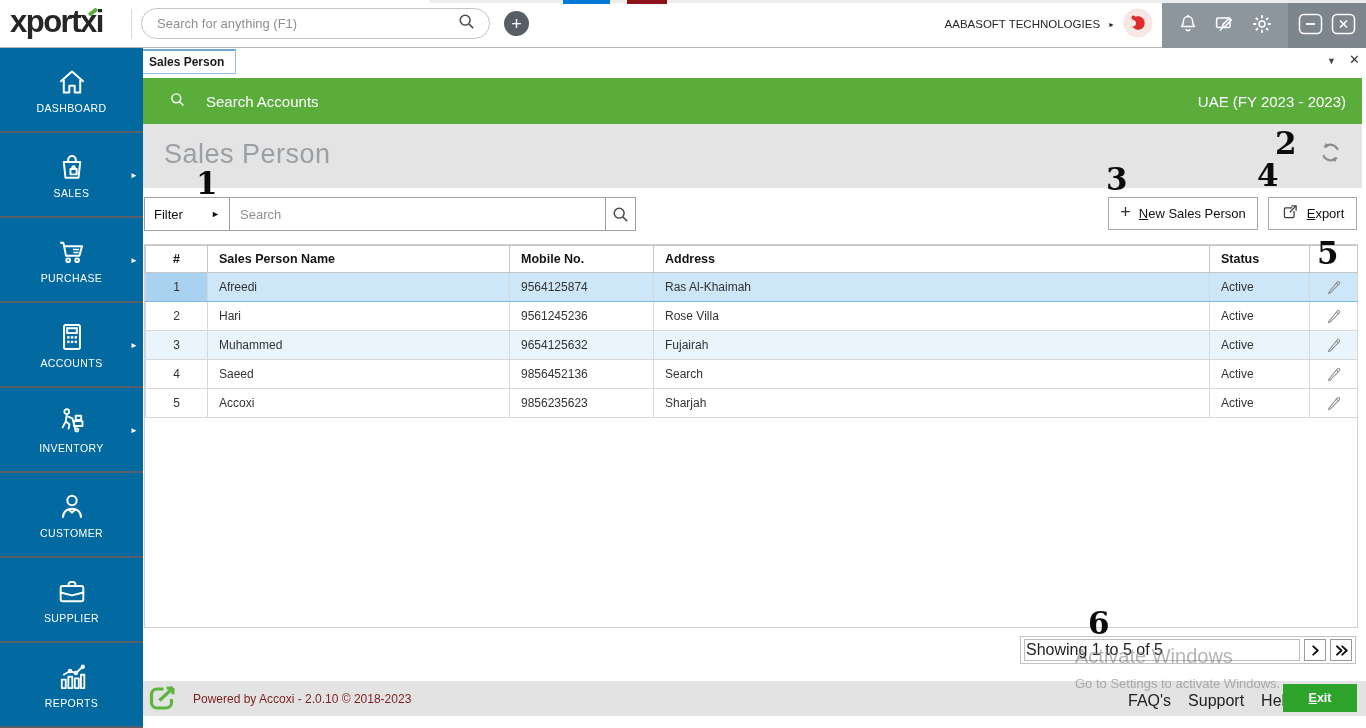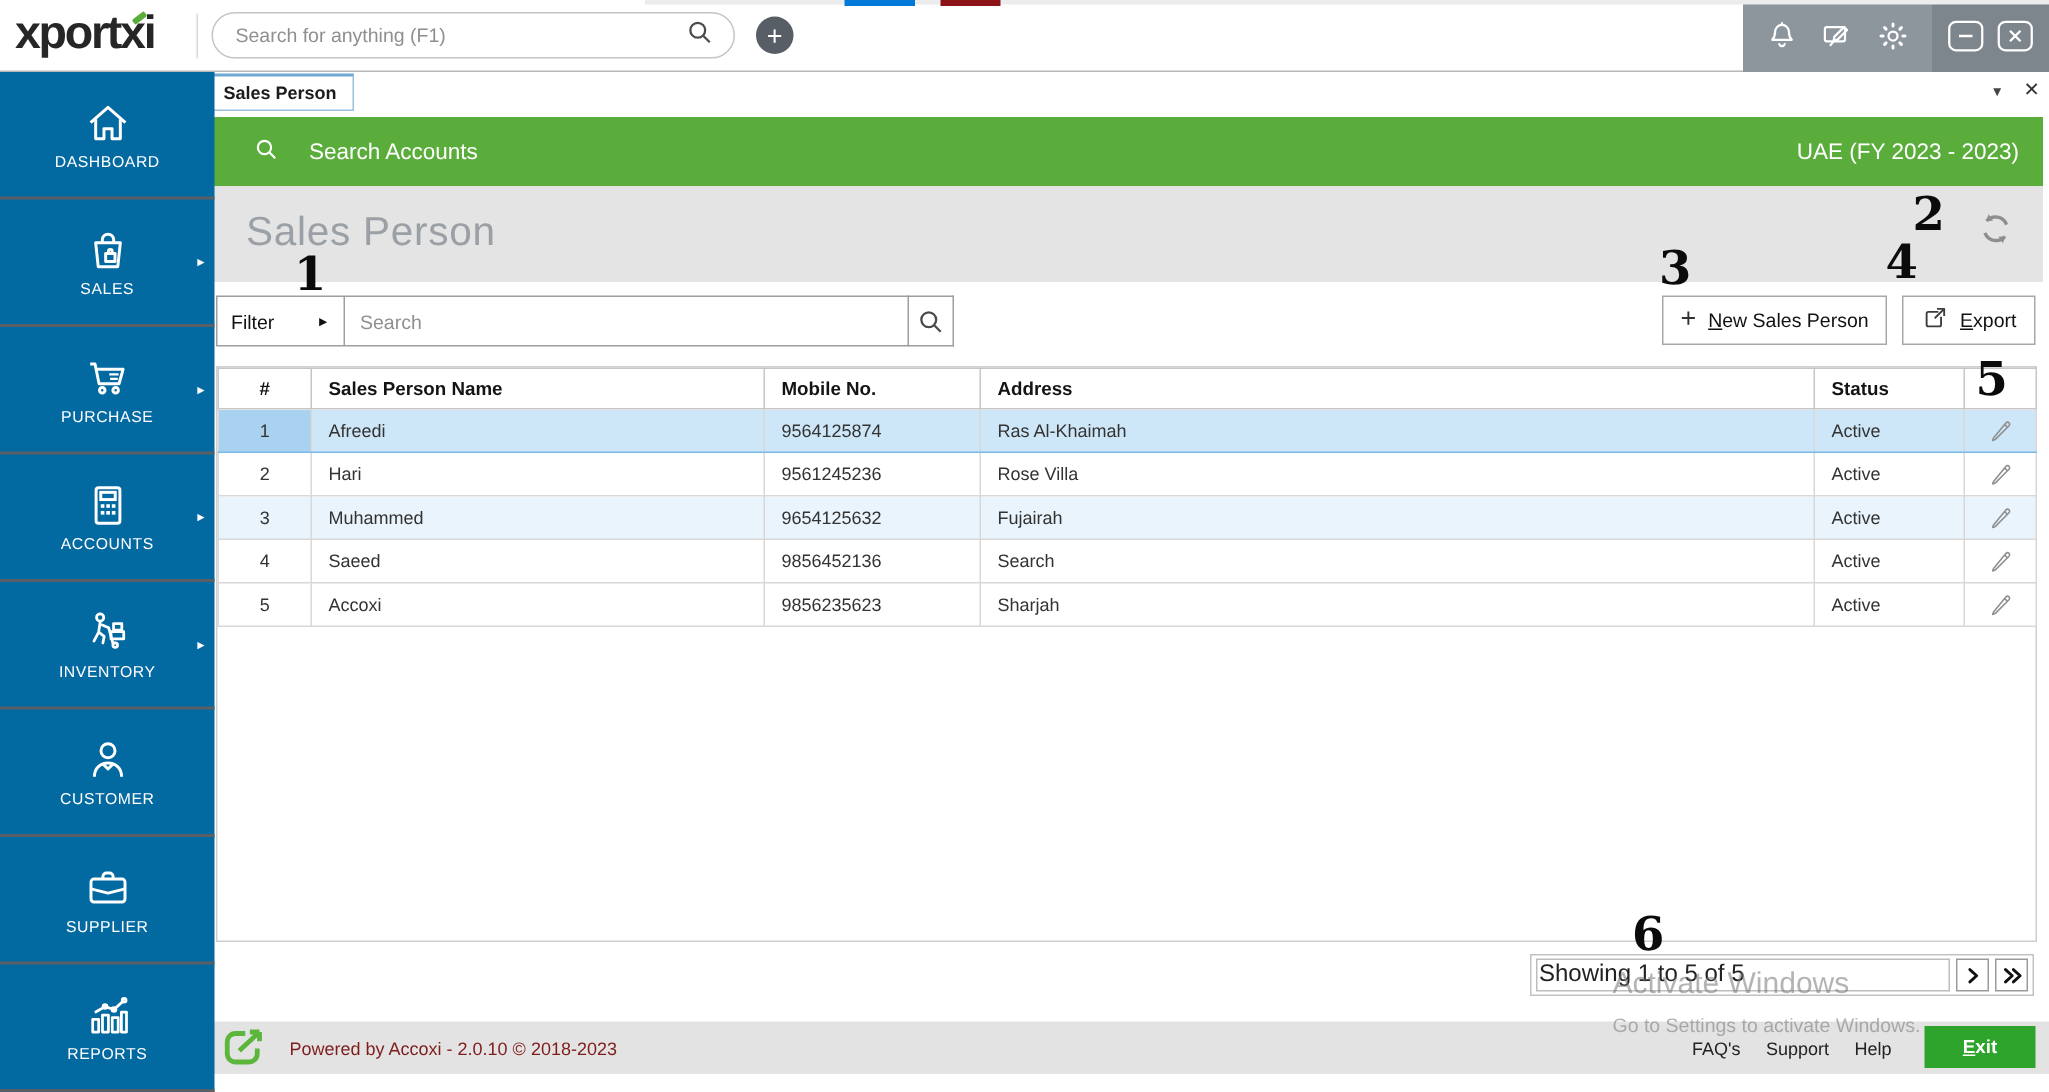--- a/index.html
+++ b/index.html
@@ -92,21 +92,21 @@
              align-items:center;padding-left:1px}
   .pagi-btn{width:22px;height:22px;border:1px solid #9b9b9b;display:flex;align-items:center;justify-content:center;
             background:#fff;cursor:pointer;box-sizing:border-box}
 
   .wm1{position:absolute;left:942px;top:597px;font-size:20px;color:rgba(118,118,118,.55);z-index:40;pointer-events:none}
   .wm2{position:absolute;left:942px;top:628px;font-size:13px;color:rgba(118,118,118,.55);z-index:40;pointer-events:none}
 
   .footer{position:absolute;left:0;top:633px;width:1235px;height:35px;background:#e3e3e3}
   .f-logo{position:absolute;left:16px;top:5px}
   .f-powered{position:absolute;left:60px;top:11px;font-size:12px;color:#7f1d1d}
-  .f-links{position:absolute;left:995px;top:11px;display:flex;gap:17px;font-size:12px;color:#222}
+  .f-links{position:absolute;left:995px;top:11px;display:flex;gap:17px;font-size:16px;color:#222}
   .f-link{cursor:pointer}
   .f-exit{position:absolute;left:1150px;top:3px;width:74px;height:28px;background:#2fa42c;color:#fff;
           font-size:12.5px;font-weight:700;display:flex;align-items:center;justify-content:center;cursor:pointer}
 
   .anno{position:absolute;z-index:60;font-family:"DejaVu Serif",serif;font-weight:700;font-size:31px;
         color:#0b0b0b;line-height:1;pointer-events:none}
 </style>
 </head>
 <body>
 
@@ -116,20 +116,29 @@
     <div class="logo" data-name="accoxi-logo"><span>xport</span><span class="lx">x</span><span>i</span></div>
     <div class="logo-sep" data-name="divider"></div>
     <div class="tb-search" data-name="global-search">
       <input type="text" data-name="global-search-input" placeholder="Search for anything (F1)" style="">
       <span class="mag" data-name="search-icon" id="tbMag"><svg width="19" height="19" viewBox="0 0 20 20" fill="none" stroke="#4a4a4a" stroke-width="1.6">
             <circle cx="8.6" cy="8.6" r="5.2"></circle>
             <path d="M12.6 12.6 L17 17"></path>
           </svg></span>
     </div>
     <div class="tb-plus" data-name="quick-add-button">+</div>
+    <div class="company" data-name="company-selector">
+      <span data-name="company-name">AABASOFT TECHNOLOGIES</span>
+      <span class="ar" data-name="chevron-right-icon">►</span>
+      <span data-name="company-avatar" id="avatarBox"><svg width="30" height="30" viewBox="0 0 30 30">
+            <circle cx="15" cy="15" r="14.5" fill="#f6e7e4"></circle>
+            <path d="M15.5 8.2 c3.8 .4 6.4 3.4 6.2 7.2 -.2 3.8 -3.2 6.4 -6.8 6.3 -2.2 -.1 -4.1 -1.2 -5.3 -2.9 2.1 -.2 3.6 -1.9 3.4 -4 -.2 -1.8 -1.7 -3.1 -3.6 -3.1 1.3 -2.2 3.6 -3.7 6.1 -3.5 z" fill="#e02b2b"></path>
+            <circle cx="10.4" cy="9.4" r="1.9" fill="#e02b2b"></circle>
+          </svg></span>
+    </div>
     <div class="tb-icons" id="tbIcons" data-name="topbar-icon-group">
         <span class="tb-ico" data-name="notification-bell-icon">
           <svg width="24" height="24" viewBox="0 0 24 24" fill="none" stroke="#fff" stroke-width="1.5" stroke-linejoin="round" stroke-linecap="round">
             <path d="M12 4.6 a4.6 4.6 0 0 1 4.6 4.6 c0 3 .9 4.3 1.9 5.3 H5.5 c1-1 1.9-2.3 1.9-5.3 A4.6 4.6 0 0 1 12 4.6 z"></path>
             <path d="M10.2 17.4 a1.9 1.9 0 0 0 3.6 0"></path>
             <path d="M12 4.6 V3.4"></path>
           </svg>
         </span>
         <span class="tb-ico" data-name="feedback-message-icon">
           <svg width="24" height="24" viewBox="0 0 24 24" fill="none" stroke="#fff" stroke-width="1.5" stroke-linejoin="round">

